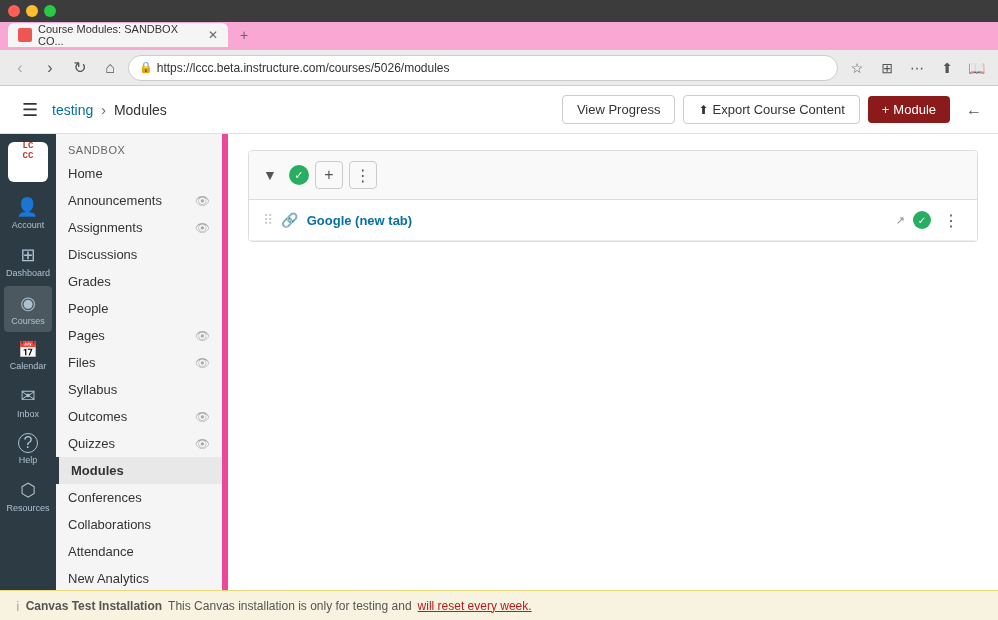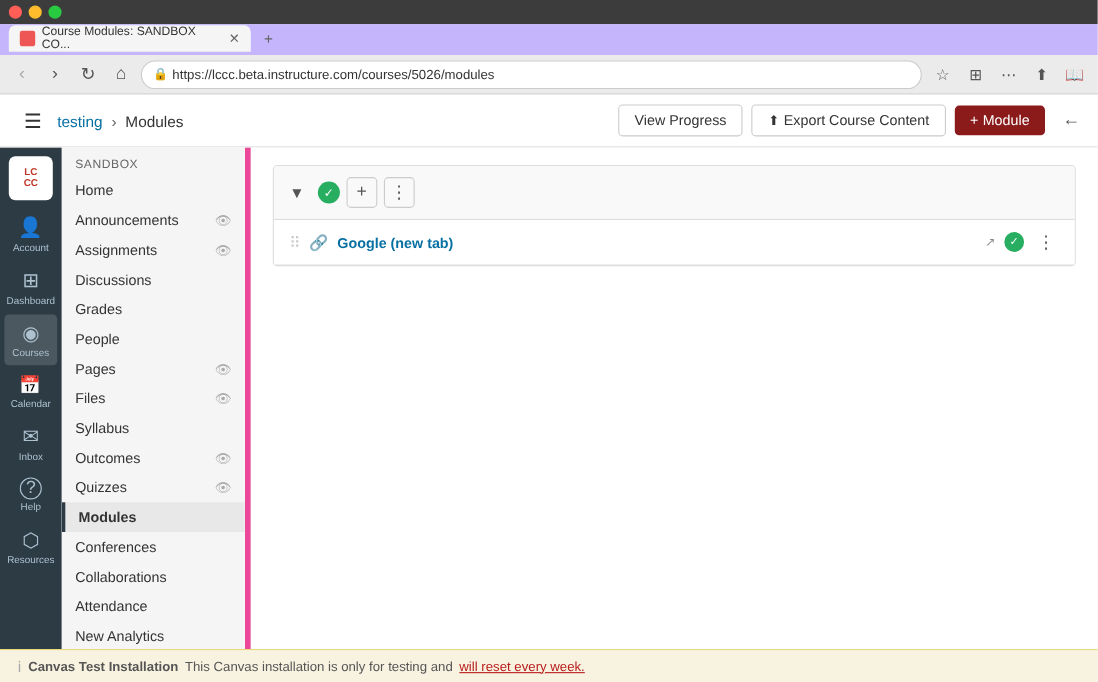--- a/index.html
+++ b/index.html
@@ -23,21 +23,21 @@
       height: 36px;
       background: #ebebeb;
       display: flex;
       align-items: center;
       padding: 0 8px;
       gap: 6px;
       border-bottom: 1px solid #ccc;
     }
     .browser-tab-bar {
       height: 28px;
-      background: #c4b5fd;
+      background: #f9a8d4;
       display: flex;
       align-items: flex-end;
       padding: 3px 8px;
       gap: 0;
     }
     .browser-tab {
       height: 24px;
       background: #f5f5f5;
       border-radius: 6px 6px 0 0;
       display: flex;
@@ -93,22 +93,23 @@
       display: flex;
       flex-direction: column;
       align-items: center;
       padding-top: 8px;
       flex-shrink: 0;
     }
     .nav-logo {
       width: 40px; height: 40px;
       background: white;
       border-radius: 6px;
-      display: flex; align-items: center; justify-content: center;
+      display: flex; justify-content: center;
       margin-bottom: 8px;
+      font-family: Liberation Mono, monospace;
     }
     .logo-text { font-size: 9px; font-weight: bold; color: #c0392b; text-align: center; line-height: 1.1; }
     .nav-item {
       width: 48px;
       display: flex; flex-direction: column; align-items: center;
       padding: 6px 4px;
       color: #adc1cf;
       cursor: pointer;
       border-radius: 4px;
       text-align: center;

